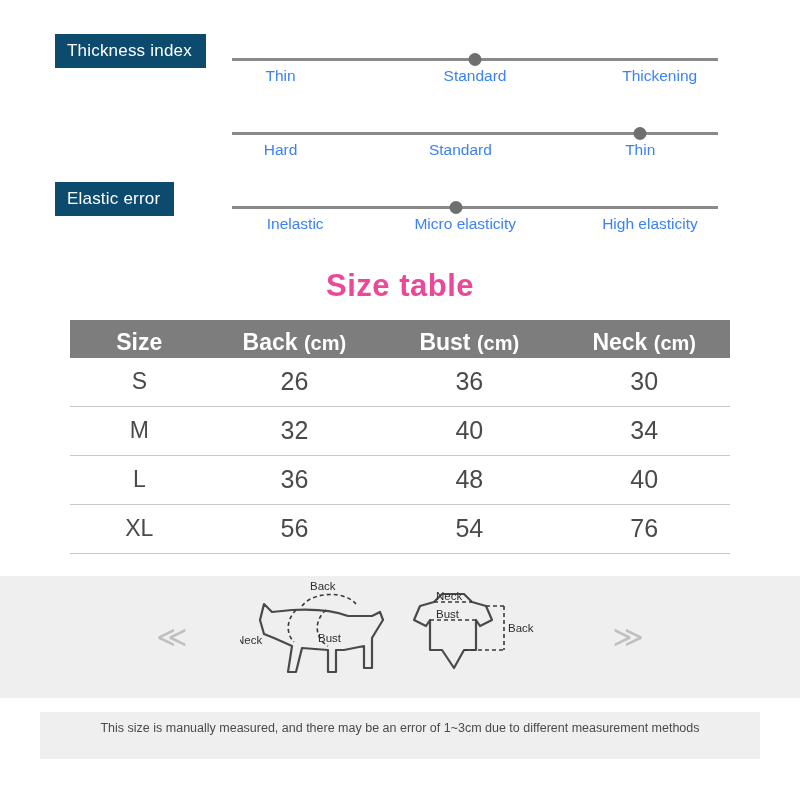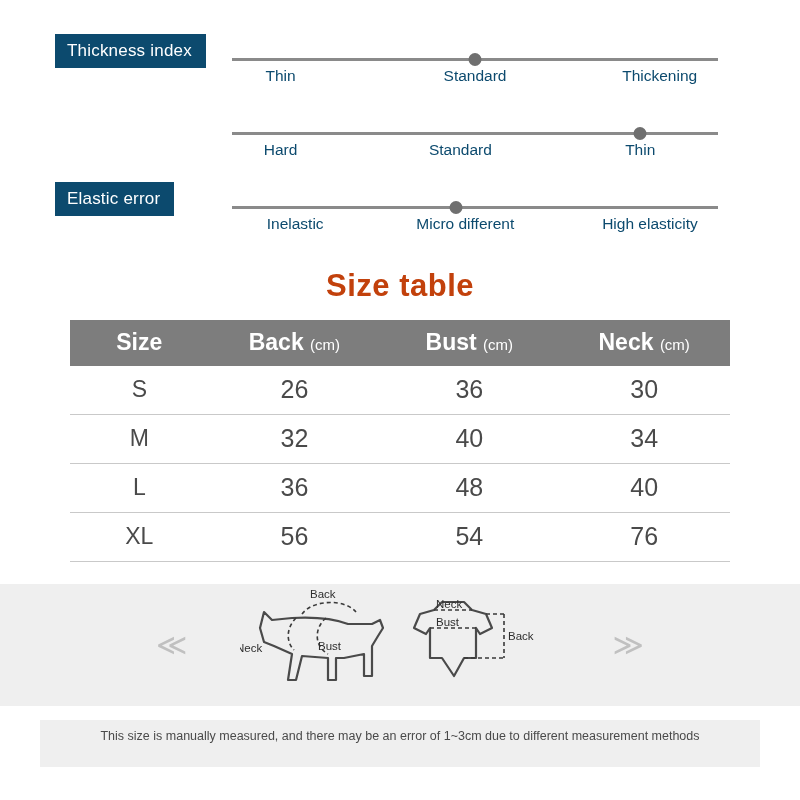--- a/index.html
+++ b/index.html
@@ -58,49 +58,49 @@
   .slider-ticks {
     position: relative;
     height: 26px;
     margin-top: 6px;
   }
   .slider-ticks span {
     position: absolute;
     top: 0;
     transform: translateX(-50%);
     font-size: 15.5px;
-    color: #0c4a6e;
+    color: #3b82f6;
     white-space: nowrap;
   }
 
   
   .size-title {
     text-align: center;
     font-size: 31px;
-    color: #c2410c;
+    color: #ec4899;
     font-weight: bold;
     margin: 12px 0 16px 0;
     letter-spacing: 0.5px;
   }
   table.size-table {
     border-collapse: collapse;
     width: 660px;
     margin: 0 auto;
   }
   table.size-table thead th {
     background: #7d7d7d;
     color: #ffffff;
     font-size: 23px;
     font-weight: bold;
-    padding: 9px 0 10px 0;
+    padding: 9px 0 2px 0;
     text-align: center;
   }
   table.size-table thead th .unit {
-    font-size: 15px;
-    font-weight: normal;
+    font-size: 20px;
+    font-weight: bold;
   }
   table.size-table tbody td {
     text-align: center;
     font-size: 25px;
     color: #4a4a4a;
     padding: 9px 0 10px 0;
     border-bottom: 1.5px solid #c9c9c9;
   }
   table.size-table tbody tr:last-child td {
     border-bottom: 1.5px solid #c9c9c9;
@@ -177,21 +177,21 @@
   </div>
 
   <div class="index-row">
     <div class="index-label">Elastic error</div>
     <div class="slider-wrap">
       <div class="slider-line">
         <div class="slider-dot" style="left:46%"></div>
       </div>
       <div class="slider-ticks">
         <span style="left:13%">Inelastic</span>
-        <span style="left:48%">Micro different</span>
+        <span style="left:48%">Micro elasticity</span>
         <span style="left:86%">High elasticity</span>
       </div>
     </div>
   </div>
 
 </div>
 
 <div class="size-title">Size table</div>
 
 <table class="size-table">

